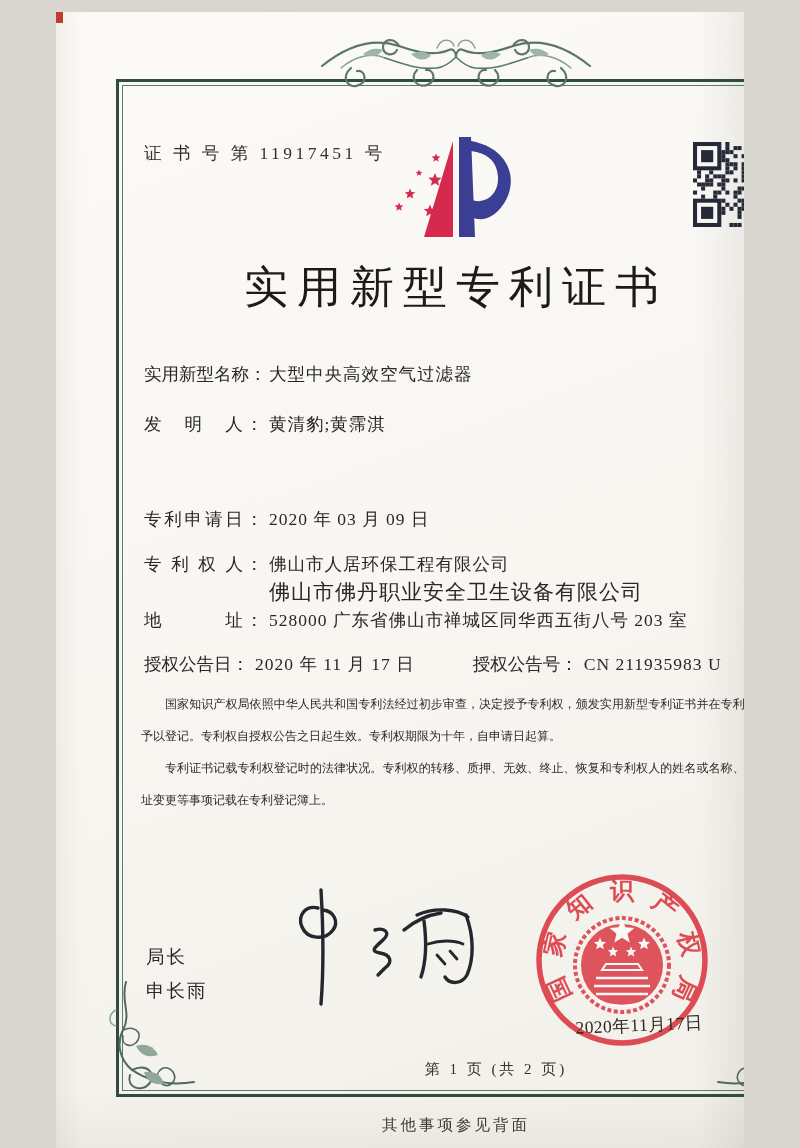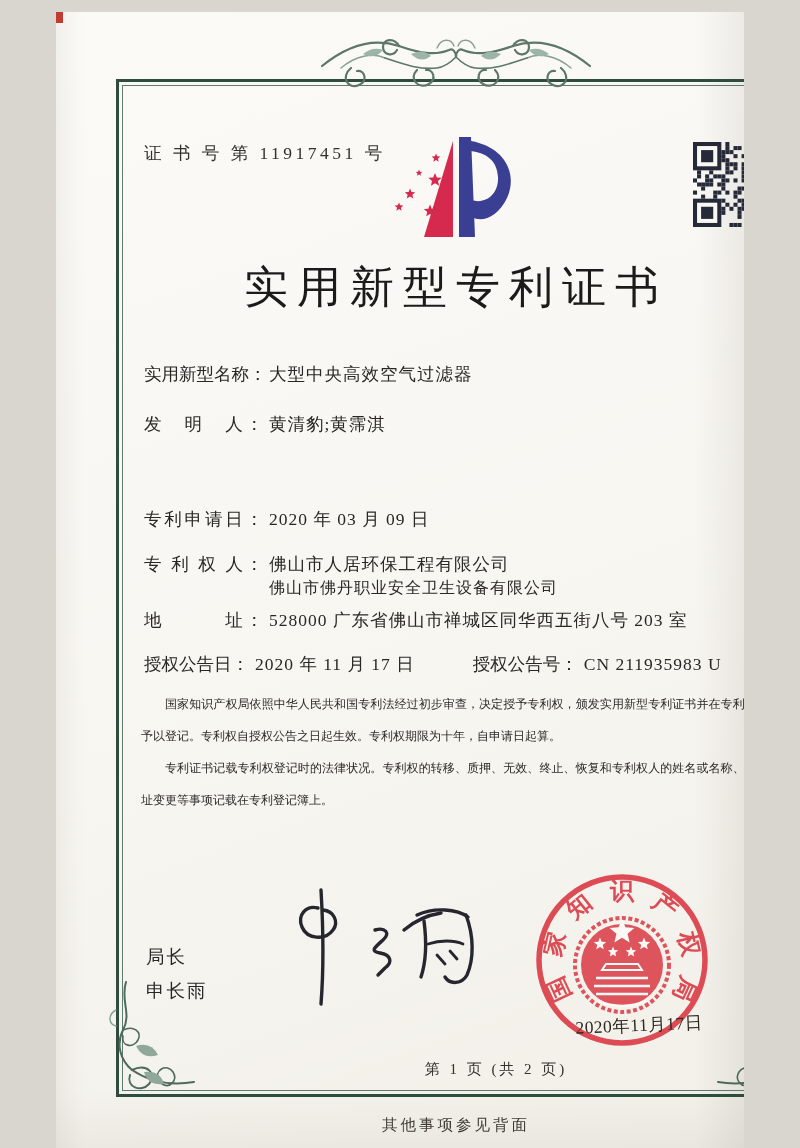--- a/index.html
+++ b/index.html
@@ -14,21 +14,21 @@
   .frame-inner{position:absolute;inset:3px;border:1px solid #5e7b6d;}
   .ornament{position:absolute;pointer-events:none;}
   .cert-no{position:absolute;left:88px;top:129px;font-size:17.5px;letter-spacing:3.5px;color:#33312e;}
   .logo{position:absolute;left:302px;top:114px;width:164px;height:122px;}
   .qr{position:absolute;left:637px;top:130px;width:85px;height:85px;}
   .title{position:absolute;left:0;top:246px;width:800px;margin:0;text-align:center;
     font-size:44px;font-weight:400;letter-spacing:9px;color:#1c1b1a;}
   .frow{position:absolute;left:88px;font-size:17.5px;white-space:nowrap;color:#2a2826;}
   .flabel{display:inline-block;width:119px;text-align:justify;text-align-last:justify;vertical-align:top;}
   .fval{margin-left:6px;letter-spacing:1px;}
-  .fval2{position:absolute;left:213px;font-size:16px;letter-spacing:1px;white-space:nowrap;color:#2a2826;}
+  .fval2{position:absolute;left:213px;font-size:21px;letter-spacing:1px;white-space:nowrap;color:#2a2826;}
   .grant-no{margin-left:58px;}
   .paras{position:absolute;left:85px;top:676px;width:652px;font-size:12px;line-height:32px;
     text-align:justify;color:#2c2a28;}
   .paras p{margin:0;text-indent:2em;}
   .signer{position:absolute;left:90px;font-size:18.5px;letter-spacing:2px;color:#2a2826;}
   .signature{position:absolute;left:222px;top:872px;width:200px;height:128px;}
   .seal{position:absolute;left:466px;top:848px;width:200px;height:200px;opacity:.92;}
   .seal svg{position:absolute;left:0;top:0;}
   .seal-ch{position:absolute;font-size:24px;font-weight:700;color:#dc3e48;
     font-family:"Liberation Serif",serif;line-height:1;}

